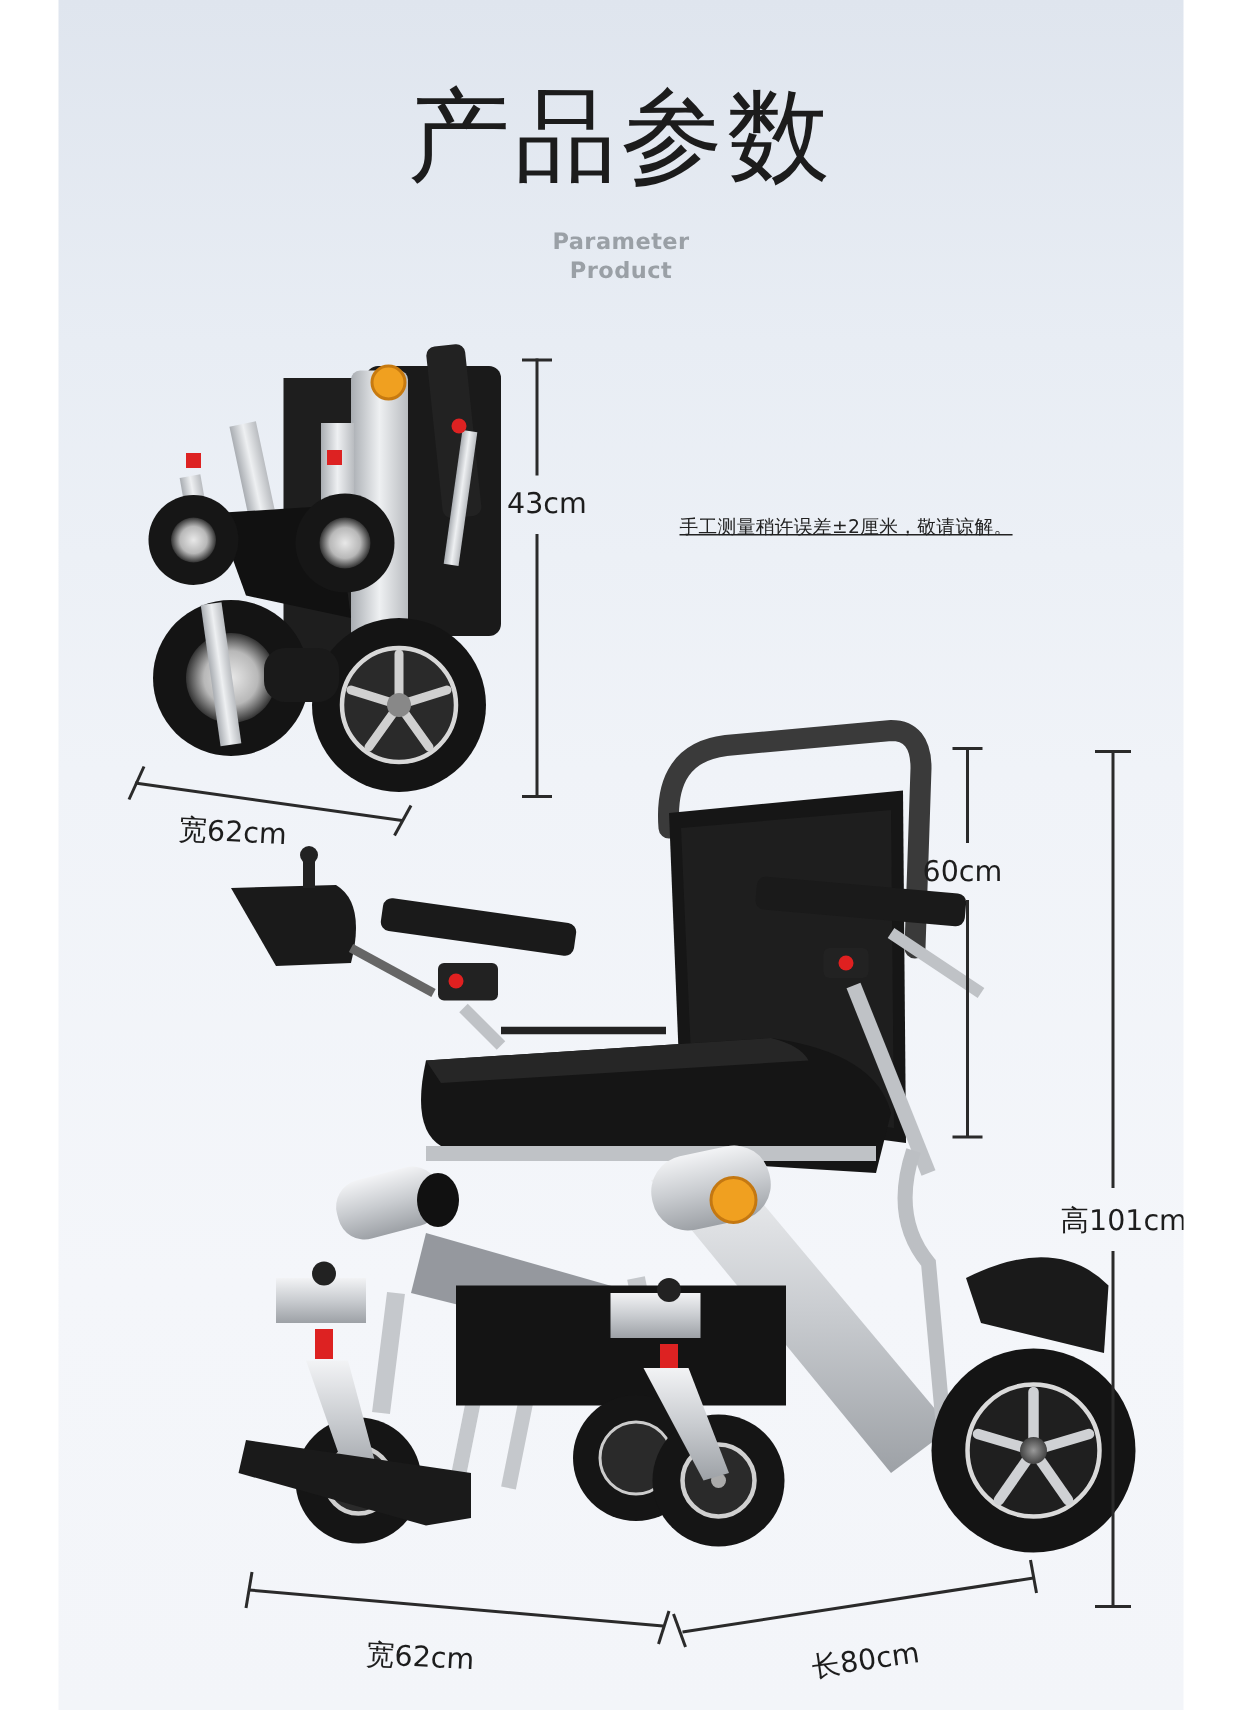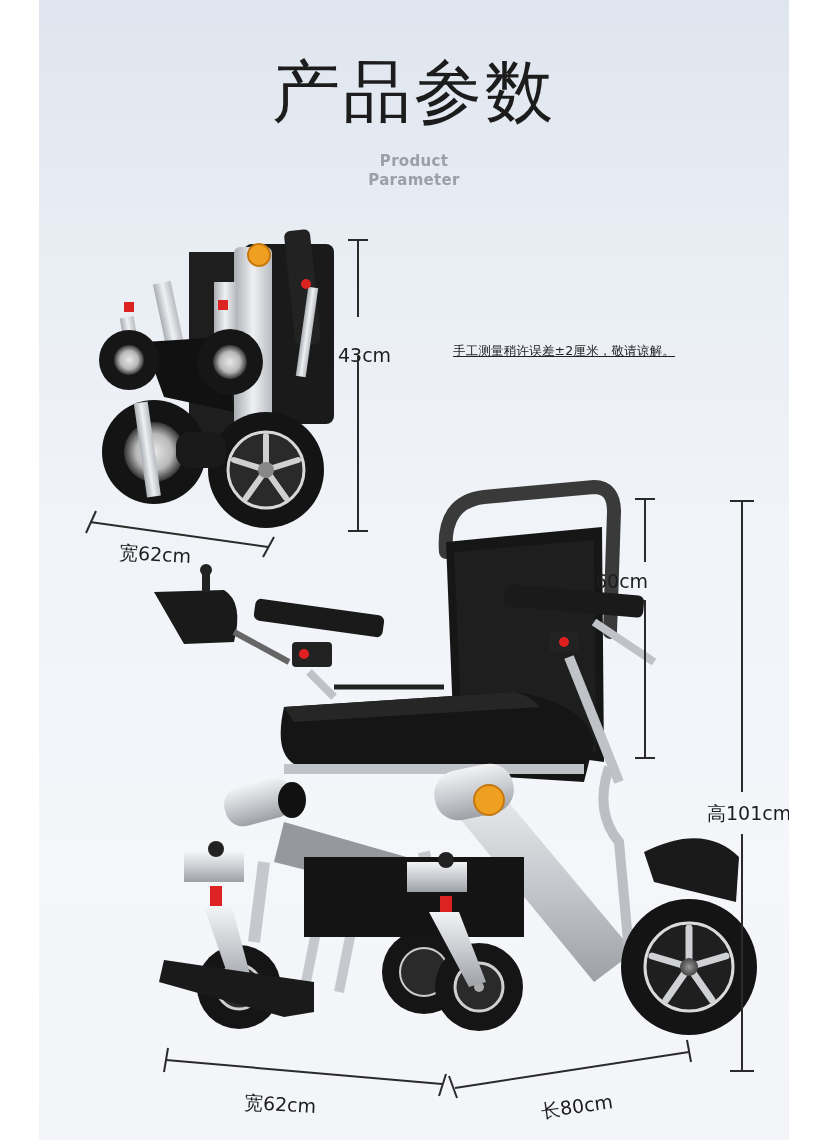--- a/index.html
+++ b/index.html
@@ -25,22 +25,22 @@
   .tick { position: absolute; height: 2px; background: #2a2a2a; }
   svg { position: absolute; overflow: visible; }
 </style>
 </head>
 <body>
 
 <div class="panel">
 
   <div class="title">产品参数</div>
   <div class="subtitle">
+    <div>Parameter</div>
     <div>Product</div>
-    <div>Parameter</div>
   </div>
 
   <svg width="250" height="310" style="left:55px; top:222px;" viewBox="0 0 250 310">
     <defs>
       <radialGradient id="rimA" cx="50%" cy="50%" r="50%">
         <stop offset="0%" stop-color="#e8e8e8"></stop>
         <stop offset="60%" stop-color="#b8b8b8"></stop>
         <stop offset="100%" stop-color="#333"></stop>
       </radialGradient>
       <linearGradient id="alu" x1="0" y1="0" x2="1" y2="0">
@@ -85,21 +85,21 @@
 
     <rect x="82" y="210" width="50" height="36" rx="14" fill="#1a1a1a"></rect>
     <rect x="46" y="180" width="14" height="95" fill="url(#alu)" transform="rotate(-8 53 225)"></rect>
 
     <rect x="208" y="65" width="10" height="90" fill="url(#alu)" transform="rotate(8 213 110)"></rect>
     <circle cx="212" cy="62" r="5" fill="#d22"></circle>
   </svg>
 
   <div class="tick" style="left:309px; top:239px; width:20px;"></div>
   <div class="vline" style="left:318px; top:239px; height:78px;"></div>
-  <div class="dim" style="left:299px; top:344px;">43cm</div>
+  <div class="dim" style="left:299px; top:325px;">43cm</div>
   <div class="vline" style="left:318px; top:356px; height:174px;"></div>
   <div class="tick" style="left:309px; top:530px; width:20px;"></div>
 
   <svg width="200" height="50" style="left:45px; top:505px;" viewBox="0 0 200 50">
     <line x1="6" y1="17" x2="184" y2="42" stroke="#2a2a2a" stroke-width="2"></line>
     <line x1="12" y1="6" x2="2" y2="28" stroke="#2a2a2a" stroke-width="2"></line>
     <line x1="190" y1="32" x2="179" y2="52" stroke="#2a2a2a" stroke-width="2"></line>
   </svg>
   <div class="dim" style="left:80px; top:542px; transform:rotate(3deg);">宽62cm</div>
 
@@ -193,21 +193,21 @@
     <circle cx="355" cy="505" r="5" fill="#aaa"></circle>
 
     <path d="M80 425 L108 425 L128 500 L108 505 Z" fill="url(#alu2)"></path>
     <path d="M305 430 L335 430 L362 500 L345 505 Z" fill="url(#alu2)"></path>
 
     <path d="M40 478 L190 500 L190 530 L160 535 L35 500 Z" fill="#1a1a1a"></path>
   </svg>
 
   <div class="tick" style="left:596px; top:498px; width:20px;"></div>
   <div class="vline" style="left:605px; top:498px; height:64px;"></div>
-  <div class="dim" style="left:556px; top:570px;">60cm</div>
+  <div class="dim" style="left:576px; top:570px;">60cm</div>
   <div class="vline" style="left:605px; top:600px; height:158px;"></div>
   <div class="tick" style="left:596px; top:757px; width:20px;"></div>
 
   <div class="tick" style="left:691px; top:500px; width:24px;"></div>
   <div class="vline" style="left:702px; top:500px; height:292px;"></div>
   <div class="dim" style="left:656px; top:801px;margin-left:12px;">高101cm</div>
   <div class="vline" style="left:702px; top:834px; height:236px;"></div>
   <div class="tick" style="left:691px; top:1070px; width:24px;"></div>
 
   <svg width="540" height="70" style="left:120px; top:1048px;" viewBox="0 0 540 70">

